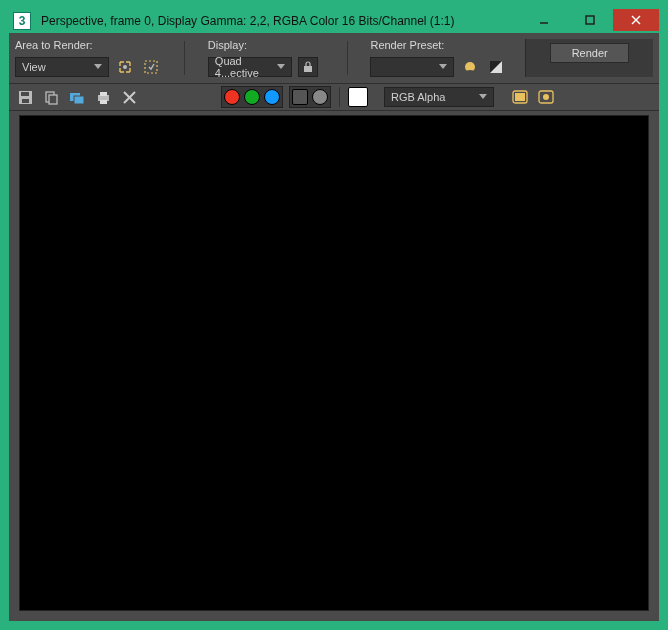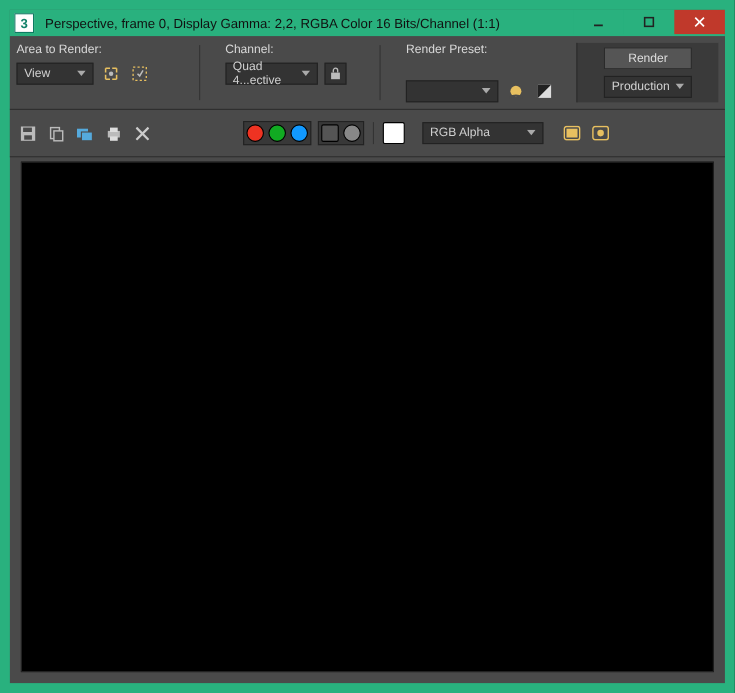--- a/index.html
+++ b/index.html
@@ -13,30 +13,30 @@
   .winbtn.close { background:#c0392b; color:#fff; }
   .winbtn svg { display:block; }
 
   .toolbar1 { background:#4a4a4a; display:flex; padding: 6px 6px 6px 6px; gap:19px; }
   .tb-section { display:flex; flex-direction:column; gap:6px; }
   .tb-label { color:#d8d8d8; font-size:11px; }
   .tb-row { display:flex; align-items:center; gap:6px; }
   .divider { width:1px; background:#333; margin:2px 4px; }
   .dropdown { background:#333; border:1px solid #222; color:#d0d0d0; font-size:11px; height:20px; display:flex; align-items:center; padding:0 6px; position:relative; }
   .dropdown .arrow { position:absolute; right:6px; top:50%; transform:translateY(-50%); }
-  .dropdown.w70 { width:70px; }
+  .dropdown.w70 { width:94px; }
   .dropdown.w100 { width:84px; }
   .dropdown.w110 { width:110px; }
   .iconbtn { width:20px; height:20px; display:flex; align-items:center; justify-content:center; color:#ddd; background:transparent; }
   .iconbtn.boxed { background:#333; border:1px solid #222; }
 
   .right-panel { margin-left:auto; background:#3a3a3a; padding:4px 24px; display:flex; flex-direction:column; gap:6px; width:144px; border-left:1px solid #2a2a2a;}
   .btn-render { background:#555; border:1px solid #2a2a2a; color:#ddd; font-size:11px; height:20px; display:flex; align-items:center; justify-content:center; }
 
-  .toolbar2 { background:#4a4a4a; display:flex; align-items:center; padding:4px 6px; gap:6px; border-top:1px solid #2f2f2f; border-bottom:1px solid #2f2f2f; height:44px;}
+  .toolbar2 { background:#4a4a4a; display:flex; align-items:center; padding:4px 6px; gap:6px; border-top:1px solid #2f2f2f; border-bottom:1px solid #2f2f2f; height:28px;}
   .swatch { width:16px; height:16px; border:1px solid #000; border-radius:50%; }
   .swatch.square { border-radius:2px; }
   .swatch.red { background:#e32; }
   .swatch.green { background:#1a2; }
   .swatch.blue { background:#19f; }
   .swatch.gray { background:#555; }
   .swatch.grayfill { background:#888; border-radius:50%;}
   .swatch.white { background:#fff; border-radius:2px; width:20px; height:20px; }
   .group-box { background:#383838; border:1px solid #222; display:flex; align-items:center; padding:2px; gap:4px; }
 
@@ -97,21 +97,21 @@
               <rect x="2" y="2" width="12" height="12" fill="none" stroke="#e8c060" stroke-width="1.2" stroke-dasharray="2 2"></rect>
               <path d="M6 8 L8 10 L11 5" stroke="#bbb" stroke-width="1.4" fill="none"></path>
             </svg>
         </div>
       </div>
     </div>
 
     <div class="divider"></div>
 
     <div class="tb-section" style="width:140px;">
-      <div class="tb-label">Channel:</div>
+      <div class="tb-label">Display:</div>
       <div class="tb-row">
         <div class="dropdown w100">
           <span>Quad 4...ective</span>
           <span class="arrow">
               <svg width="8" height="6">
                 <polygon points="0,0 8,0 4,5" fill="#aaa"></polygon>
               </svg>
             </span>
         </div>
         <div class="iconbtn boxed">
@@ -146,28 +146,20 @@
           <svg width="16" height="16">
               <rect x="2" y="2" width="12" height="12" fill="#ddd"></rect>
               <polygon points="2,2 14,2 2,14" fill="#222"></polygon>
             </svg>
         </div>
       </div>
     </div>
 
     <div class="right-panel">
       <div class="btn-render">Render</div>
-      <div class="dropdown" style="width:100%;">
-        <span>Production</span>
-        <span class="arrow">
-            <svg width="8" height="6">
-              <polygon points="0,0 8,0 4,5" fill="#aaa"></polygon>
-            </svg>
-          </span>
-      </div>
     </div>
 
   </div>
 
   <div class="toolbar2">
     <div class="iconbtn">
       <svg width="15" height="15">
           <rect x="1" y="1" width="13" height="13" fill="#bbb"></rect>
           <rect x="3" y="2" width="8" height="4" fill="#4a4a4a"></rect>
           <rect x="4" y="9" width="7" height="4" fill="#4a4a4a"></rect>

